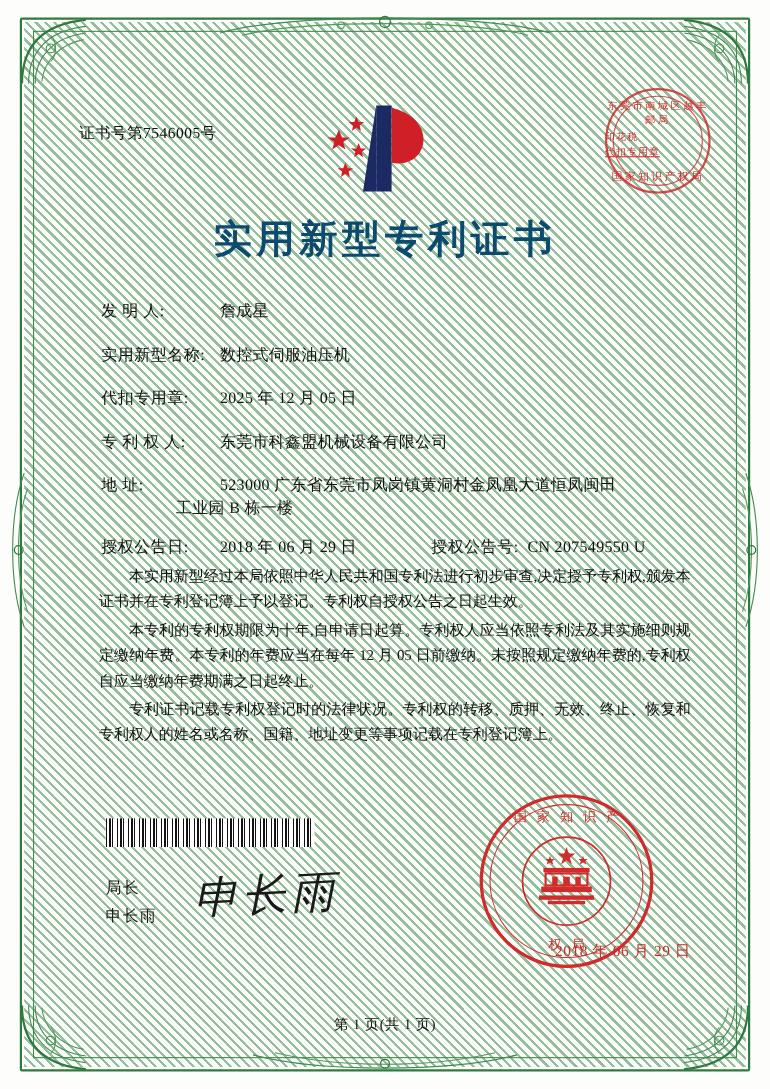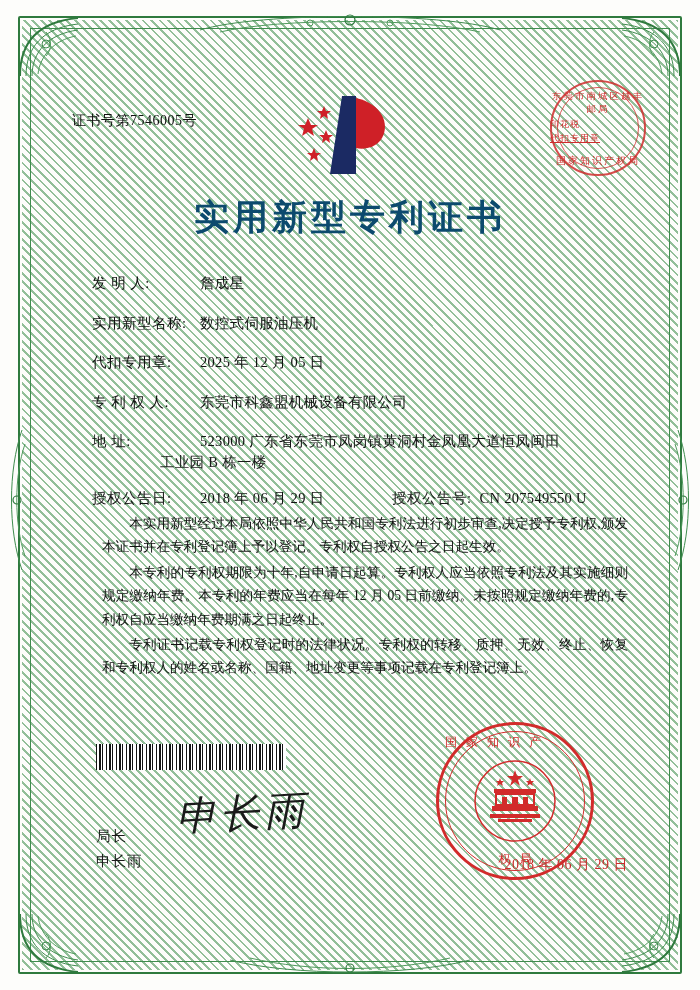--- a/index.html
+++ b/index.html
@@ -206,21 +206,21 @@
     position: absolute;
     left: 38px;
     right: 24px;
     top: 468px;
     font-size: 13.6px;
     line-height: 1.72;
     text-align: justify;
     color: #111;
   }
   .paras p {
-    margin: 0 0 2px 16px;
+    margin: 0 0 2px 4px;
     text-indent: 2em;
   }
 
   
   .barcode {
     position: absolute;
     left: 48px;
     top: 700px;
     width: 190px;
     height: 26px;
@@ -231,21 +231,20 @@
         #111 6px, #111 7px, #fff 7px, #fff 10px);
   }
 
   .sign-block {
     position: absolute;
     left: 48px;
     top: 752px;
     font-size: 14.5px;
     line-height: 1.75;
     letter-spacing: 1px;
-    margin-top: 28px;
   }
   .signature {
     position: absolute;
     left: 128px;
     top: 742px;
     font-size: 40px;
     font-family: "Liberation Serif", serif;
     font-style: italic;
     color: #1a1a1a;
     letter-spacing: 4px;
@@ -268,21 +267,21 @@
   }
   .big-seal .iring {
     position: absolute;
     inset: 9px;
     border: 1px solid #d22b2b;
     border-radius: 50%;
   }
   .big-seal .seal-text {
     position: absolute;
     left: 0; right: 0; top: 12px;
-    text-align: left;
+    text-align: center;
     font-size: 12px;
     color: #d22b2b;
     letter-spacing: 9px;
     text-indent: 9px;
   }
   .big-seal .seal-text-b {
     position: absolute;
     left: 0; right: 0; bottom: 12px;
     text-align: center;
     font-size: 12px;
@@ -503,15 +502,16 @@
             <polygon points="28,20 29,23 32,23 30,25 31,28 28,26 25,28 26,25 24,23 27,23"></polygon>
             <polygon points="58,20 59,23 62,23 60,25 61,28 58,26 55,28 56,25 54,23 57,23"></polygon>
           </g>
           <rect x="18" y="56" width="50" height="4" fill="#d22b2b"></rect>
           <rect x="26" y="61" width="34" height="3" fill="#d22b2b"></rect>
         </svg>
       </div>
     </div>
     <div class="seal-date">2018 年 06 月 29 日</div>
 
+    <div class="footer">第 1 页(共 1 页)</div>
 
   </div>
 </div>
 
 </body></html>

